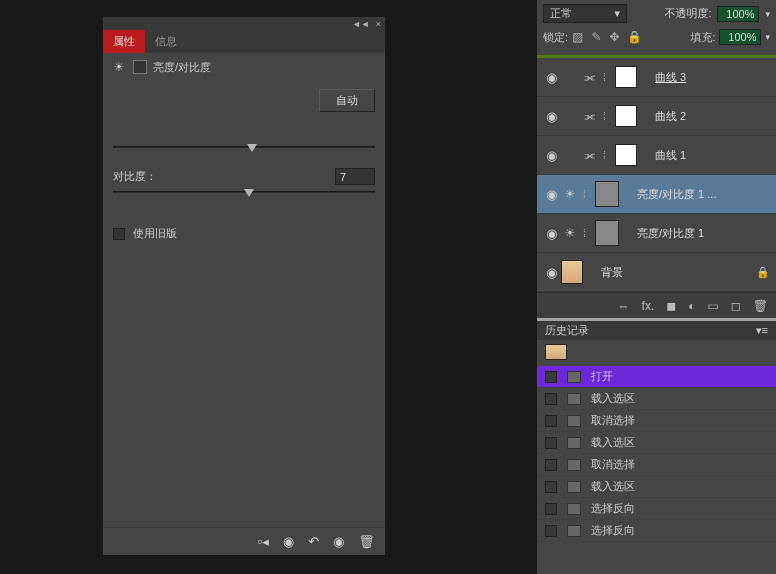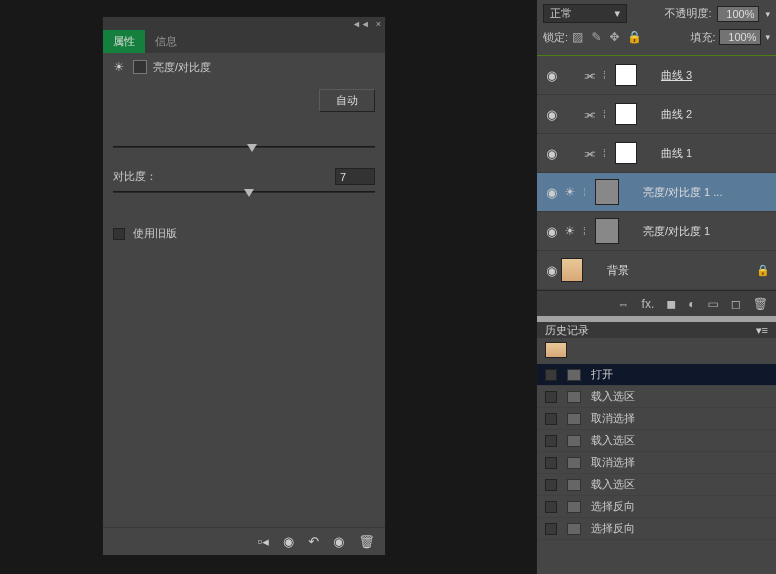--- a/index.html
+++ b/index.html
@@ -2,64 +2,64 @@
 <html><head>
 <meta charset="utf-8">
 <style>
 *{margin:0;padding:0;box-sizing:border-box;font-family:"Microsoft YaHei",sans-serif;font-size:11px;color:#ccc;user-select:none}
 body{background:#181818;width:776px;height:574px;position:relative;overflow:hidden}
 .properties-panel{position:absolute;left:102px;top:16px;width:284px;height:540px;background:#454545;border:1px solid #1a1a1a;display:flex;flex-direction:column}
 .panel-titlebar{height:14px;background:#383838;display:flex;justify-content:flex-end;align-items:center;padding:0 4px;gap:6px}
 .panel-titlebar span{font-size:9px;color:#aaa;cursor:pointer}
 .tabs{height:22px;background:#383838;display:flex;align-items:flex-end}
 .tab{padding:4px 10px;color:#999;cursor:pointer}
-.tab.active{background:#15803d;color:#ddd}
+.tab.active{background:#b91c1c;color:#ddd}
 .props-header{display:flex;align-items:center;padding:6px 8px;gap:6px}
 .props-icon{width:16px;height:16px;display:inline-flex;align-items:center;justify-content:center;font-size:12px}
 .props-body{flex:1;padding:8px 10px}
 .auto-row{display:flex;justify-content:flex-end;margin-bottom:30px}
 .btn-auto{background:#454545;border:1px solid #222;border-top-color:#5a5a5a;border-left-color:#5a5a5a;padding:3px 16px;cursor:pointer;color:#ddd}
 .slider-row{display:flex;align-items:center;justify-content:space-between;margin-bottom:2px}
 .num-input{width:40px;height:17px;background:#333;border:1px solid #222;color:#ddd;padding:0 4px;text-align:left}
 .slider{position:relative;height:18px;margin-bottom:8px}
 .slider-track{position:absolute;top:4px;left:0;right:0;height:2px;background:#2a2a2a;border-top:1px solid #1a1a1a}
 .slider-thumb{position:absolute;top:2px;width:0;height:0;border-left:5px solid transparent;border-right:5px solid transparent;border-top:8px solid #b8b8b8;transform:translateX(-50%)}
 .checkbox-row{display:flex;align-items:center;gap:8px;margin-top:21px}
 .checkbox{width:12px;height:12px;background:#333;border:1px solid #222}
 .panel-footer{height:28px;background:#454545;border-top:1px solid #383838;display:flex;align-items:center;justify-content:flex-end;padding:0 10px;gap:14px}
 .panel-footer span{color:#ccc;font-size:13px;cursor:pointer}
 .right-panel{position:absolute;right:0;top:0;width:240px;height:574px;background:#454545;border-left:1px solid #1a1a1a}
-.top-opts{padding:4px 6px;border-bottom:1px solid #4d7c0f}
+.top-opts{padding:4px 6px;border-bottom:3px solid #4d7c0f}
 .opt-row{display:flex;align-items:center;margin-bottom:4px;gap:4px}
 .dropdown{background:#333;border:1px solid #222;padding:1px 6px;display:flex;align-items:center;justify-content:space-between;cursor:pointer}
 .opt-label{color:#ccc}
-.pct-input{width:42px;height:16px;background:#737373;border:1px solid #222;padding:0 4px;text-align:right;color:#ddd}
+.pct-input{width:42px;height:16px;background:#14532d;border:1px solid #222;padding:0 4px;text-align:right;color:#ddd}
 .lock-row{display:flex;align-items:center;padding:2px 0}
 .lock-icons{display:flex;gap:8px}
 .lock-icons span{font-size:12px;color:#aaa}
 .layers-list{}
 .layer-row{height:39px;display:flex;align-items:center;border-bottom:1px solid #3a3a3a;padding:0 6px}
 .layer-row.selected{background:#5a7a9a}
 .eye{width:18px;text-align:center;font-size:13px;color:#ccc;cursor:pointer}
 .indent{width:20px}
 .layer-icons{display:flex;align-items:center;gap:4px}
 .adj-icon{width:18px;height:18px;display:flex;align-items:center;justify-content:center;font-size:12px}
 .mask{width:22px;height:22px;border:1px solid #222;display:inline-block}
 .mask-white{background:#fff}
 .mask-thumb{width:24px;height:26px;background:#888;border:1px solid #222}
-.layer-name{margin-left:24px;color:#ddd}
+.layer-name{margin-left:18px;color:#ddd}
 .layer-name.underline{text-decoration:underline}
 .bg-thumb{width:22px;height:24px;background:linear-gradient(#e8c898,#d8a878);border:1px solid #222}
 .lock-pad{margin-left:auto;font-size:11px;color:#ccc}
 .layers-footer{height:26px;border-top:1px solid #2a2a2a;background:#3e3e3e;display:flex;align-items:center;justify-content:flex-end;padding:0 8px;gap:12px}
 .layers-footer span{font-size:12px;color:#bbb;cursor:pointer}
-.history-hdr{height:22px;background:#383838;border-top:6px solid #a3a3a3;display:flex;align-items:center;padding:0 8px;justify-content:space-between}
+.history-hdr{height:22px;background:#383838;border-top:3px solid #a3a3a3;display:flex;align-items:center;padding:0 8px;justify-content:space-between}
 .history-list{}
 .hist-row{height:22px;display:flex;align-items:center;padding:0 8px;gap:10px;border-bottom:1px solid #404040}
-.hist-row.selected{background:#0f172a}
+.hist-row.selected{background:#6d28d9}
 .hist-row.dim{color:#707070}
 .hist-chk{width:12px;height:12px;border:1px solid #222;background:#3a3a3a}
 .hist-ico{width:14px;height:12px;background:#666;border:1px solid #333}
 .watermark{position:absolute;top:2px;left:540px;color:#6a6a6a;font-size:11px;letter-spacing:1px}
 .chain-icon{width:8px;font-size:10px;color:#aaa}
 </style>
 </head>
 <body>
 
 <div class="watermark">思缘设计论坛  WWW.MISSYUAN.COM</div>

